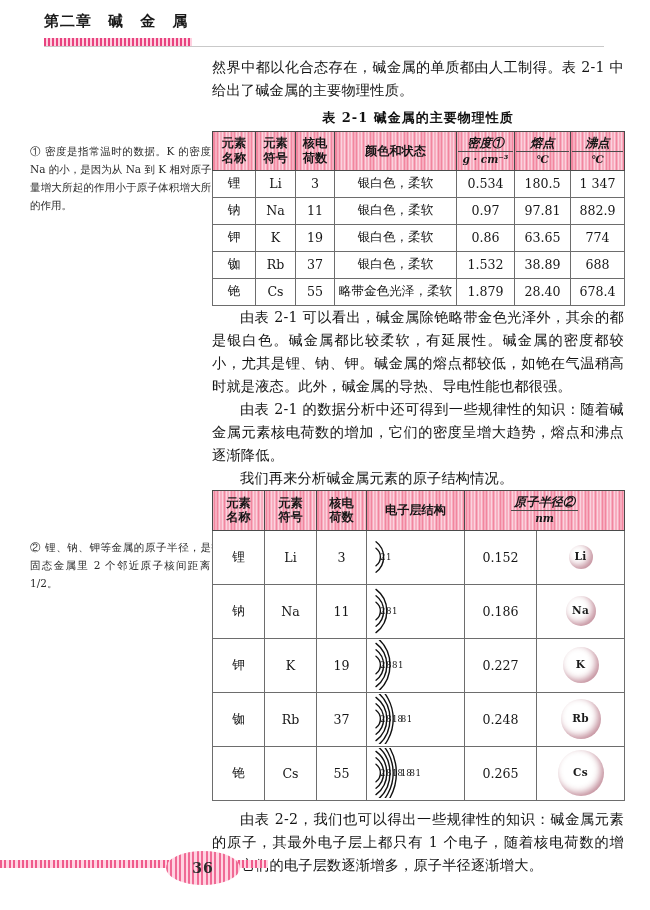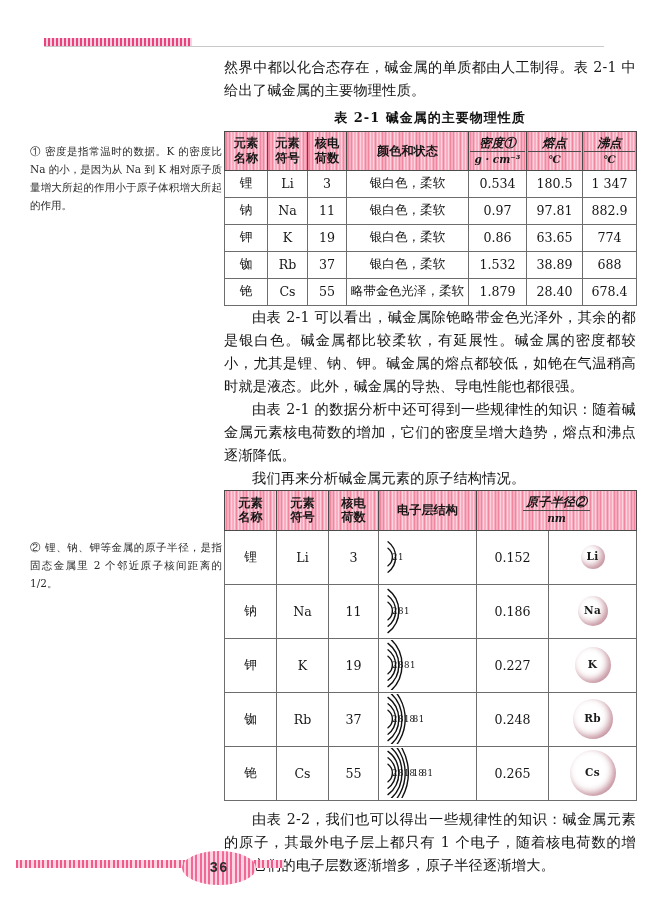--- a/index.html
+++ b/index.html
@@ -40,21 +40,21 @@
   
   .margin-col{
     position:absolute;left:30px;width:192px;
     font-size:10.5px;line-height:1.72;
     color:#2a2a2a;text-align:justify;
   }
   .note-1{top:142px;}
   .note-2{top:538px;}
 
   .main-col{
-    position:absolute;left:224px;width:412px;
+    position:absolute;left:212px;width:412px;
   }
 
   p.body{
     margin:0;font-size:14.2px;line-height:1.62;
     text-align:justify;color:#141414;
     letter-spacing:0.2px;
   }
   p.indent{text-indent:28px;}
 
   .tbl-caption{
@@ -127,21 +127,21 @@
   .atom span{
     position:absolute;left:0;right:0;top:50%;
     transform:translateY(-55%);
     text-align:center;
     font-size:10.5px;font-weight:bold;
     color:#1b1b1b;
     letter-spacing:0.3px;
   }
 
   
-  .footer{position:absolute;left:16px;bottom:16px;width:606px;height:44px;font-family:Liberation Mono, monospace;}
+  .footer{position:absolute;left:0;bottom:16px;width:606px;height:44px;}
   .footer .fbar{
     position:absolute;left:0;top:10px;width:268px;height:8px;
     background:
       repeating-linear-gradient(90deg,
         #ef5b8c 0px,#ef5b8c 2px,
         #ffd5e2 2px,#ffd5e2 4.4px);
     border-radius:0 0 0 0;
   }
   .footer .pagenum{
     position:absolute;left:166px;top:1px;
@@ -155,20 +155,23 @@
   .footer .pagenum b{
     font-size:14px;color:#2b2b2b;font-weight:bold;
     letter-spacing:1px;
   }
 </style>
 </head>
 <body>
 
 <div class="page">
 
+  <div class="chapter-head">
+    <span class="ch-no">第二章</span><span class="ch-title">碱 金 属</span>
+  </div>
   <div class="head-rule">
     <div class="bar"></div>
     <div class="line"></div>
   </div>
 
   <div class="margin-col note-1">① 密度是指常温时的数据。K 的密度比 Na 的小，是因为从 Na 到 K 相对原子质量增大所起的作用小于原子体积增大所起的作用。</div>
   <div class="margin-col note-2">② 锂、钠、钾等金属的原子半径，是指固态金属里 2 个邻近原子核间距离的 1/2。</div>
 
   <div class="main-col" style="top:56px;">
 

